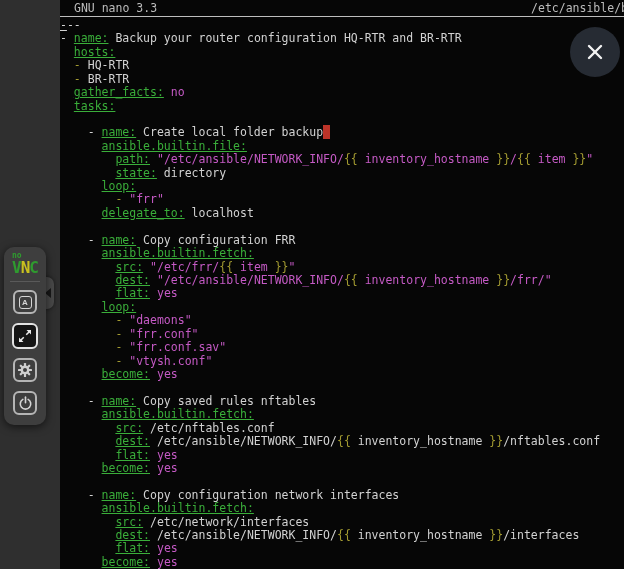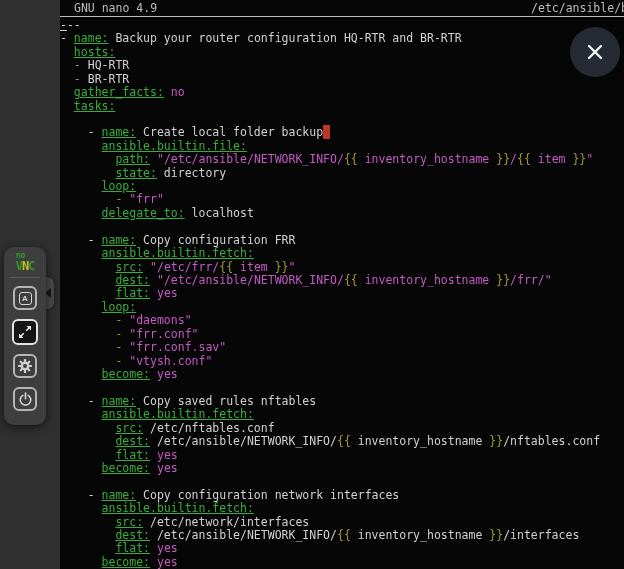--- a/index.html
+++ b/index.html
@@ -57,21 +57,21 @@
   }
   .vnc-panel {
     position:absolute; left:4px; top:247px; width:42px; height:178px;
     background:#3e3e3e; border-radius:10px;
     box-shadow:0 2px 8px rgba(0,0,0,.6);
     display:flex; flex-direction:column; align-items:center;
     padding-top:5px;
   }
   .logo { line-height:1; text-align:left; font-family:"DejaVu Sans Mono", monospace; font-weight:bold; }
   .logo .top { display:block; font-size:8px; color:#2f9b2f; letter-spacing:0; }
-  .logo .bottom { display:block; font-size:12px; letter-spacing:-1px;text-align:right; }
+  .logo .bottom { display:block; font-size:16px; letter-spacing:-1px;text-align:right; }
   .logo .lv { color:#2f9b2f; }
   .logo .ln2 { color:#c8c11f; }
   .logo .lc { color:#2f9b2f; }
   .divider { width:30px; height:1px; background:#5a5a5a; margin:5px 0 8px 0; }
 
   .vnc-btn {
     width:24px; height:24px; margin-bottom:9px;
     border:2px solid #b5b5b5; border-radius:6px;
     background:transparent; color:#d5d5d5;
     display:flex; align-items:center; justify-content:center;
@@ -94,21 +94,21 @@
     border-radius:50%; background:#262b33;
     display:flex; align-items:center; justify-content:center;
     cursor:pointer;
   }
 </style>
 </head>
 <body>
 
 <div class="terminal">
   <div class="titlebar">
-    <span class="app">GNU nano 4.9</span>
+    <span class="app">GNU nano 3.3</span>
     <span class="file">/etc/ansible/b</span>
   </div>
   <div class="code"><div class="ln"><span class="t u">-</span><span class="t">--</span></div><div class="ln"><span class="t">- </span><span class="k">name:</span><span class="t"> Backup your router configuration HQ-RTR and BR-RTR</span></div><div class="ln"><span class="t">  </span><span class="k">hosts:</span></div><div class="ln"><span class="t">  </span><span class="p">- </span><span class="t">HQ-RTR</span></div><div class="ln"><span class="t">  </span><span class="p">- </span><span class="t">BR-RTR</span></div><div class="ln"><span class="t">  </span><span class="k">gather_facts:</span><span class="t"> </span><span class="s">no</span></div><div class="ln"><span class="t">  </span><span class="k">tasks:</span></div><div class="ln"></div><div class="ln"><span class="t">    - </span><span class="k">name:</span><span class="t"> Create local folder backup</span><span class="cur"> </span></div><div class="ln"><span class="t">      </span><span class="k">ansible.builtin.file:</span></div><div class="ln"><span class="t">        </span><span class="k">path:</span><span class="t"> </span><span class="s">"/etc/ansible/NETWORK_INFO/</span><span class="p">{{</span><span class="s"> inventory_hostname </span><span class="p">}}</span><span class="s">/</span><span class="p">{{</span><span class="s"> item </span><span class="p">}}</span><span class="s">"</span></div><div class="ln"><span class="t">        </span><span class="k">state:</span><span class="t"> directory</span></div><div class="ln"><span class="t">      </span><span class="k">loop:</span></div><div class="ln"><span class="t">        </span><span class="p">- </span><span class="s">"frr"</span></div><div class="ln"><span class="t">      </span><span class="k">delegate_to:</span><span class="t"> localhost</span></div><div class="ln"></div><div class="ln"><span class="t">    - </span><span class="k">name:</span><span class="t"> Copy configuration FRR</span></div><div class="ln"><span class="t">      </span><span class="k">ansible.builtin.fetch:</span></div><div class="ln"><span class="t">        </span><span class="k">src:</span><span class="t"> </span><span class="s">"/etc/frr/</span><span class="p">{{</span><span class="s"> item </span><span class="p">}}</span><span class="s">"</span></div><div class="ln"><span class="t">        </span><span class="k">dest:</span><span class="t"> </span><span class="s">"/etc/ansible/NETWORK_INFO/</span><span class="p">{{</span><span class="s"> inventory_hostname </span><span class="p">}}</span><span class="s">/frr/"</span></div><div class="ln"><span class="t">        </span><span class="k">flat:</span><span class="t"> </span><span class="s">yes</span></div><div class="ln"><span class="t">      </span><span class="k">loop:</span></div><div class="ln"><span class="t">        </span><span class="p">- </span><span class="s">"daemons"</span></div><div class="ln"><span class="t">        </span><span class="p">- </span><span class="s">"frr.conf"</span></div><div class="ln"><span class="t">        </span><span class="p">- </span><span class="s">"frr.conf.sav"</span></div><div class="ln"><span class="t">        </span><span class="p">- </span><span class="s">"vtysh.conf"</span></div><div class="ln"><span class="t">      </span><span class="k">become:</span><span class="t"> </span><span class="s">yes</span></div><div class="ln"></div><div class="ln"><span class="t">    - </span><span class="k">name:</span><span class="t"> Copy saved rules nftables</span></div><div class="ln"><span class="t">      </span><span class="k">ansible.builtin.fetch:</span></div><div class="ln"><span class="t">        </span><span class="k">src:</span><span class="t"> /etc/nftables.conf</span></div><div class="ln"><span class="t">        </span><span class="k">dest:</span><span class="t"> /etc/ansible/NETWORK_INFO/</span><span class="p">{{</span><span class="t"> inventory_hostname </span><span class="p">}}</span><span class="t">/nftables.conf</span></div><div class="ln"><span class="t">        </span><span class="k">flat:</span><span class="t"> </span><span class="s">yes</span></div><div class="ln"><span class="t">      </span><span class="k">become:</span><span class="t"> </span><span class="s">yes</span></div><div class="ln"></div><div class="ln"><span class="t">    - </span><span class="k">name:</span><span class="t"> Copy configuration network interfaces</span></div><div class="ln"><span class="t">      </span><span class="k">ansible.builtin.fetch:</span></div><div class="ln"><span class="t">        </span><span class="k">src:</span><span class="t"> /etc/network/interfaces</span></div><div class="ln"><span class="t">        </span><span class="k">dest:</span><span class="t"> /etc/ansible/NETWORK_INFO/</span><span class="p">{{</span><span class="t"> inventory_hostname </span><span class="p">}}</span><span class="t">/interfaces</span></div><div class="ln"><span class="t">        </span><span class="k">flat:</span><span class="t"> </span><span class="s">yes</span></div><div class="ln"><span class="t">      </span><span class="k">become:</span><span class="t"> </span><span class="s">yes</span></div></div>
 </div>
 
 <div class="vnc-handle">
   <span class="tri"></span>
 </div>
 
 <div class="vnc-panel">

